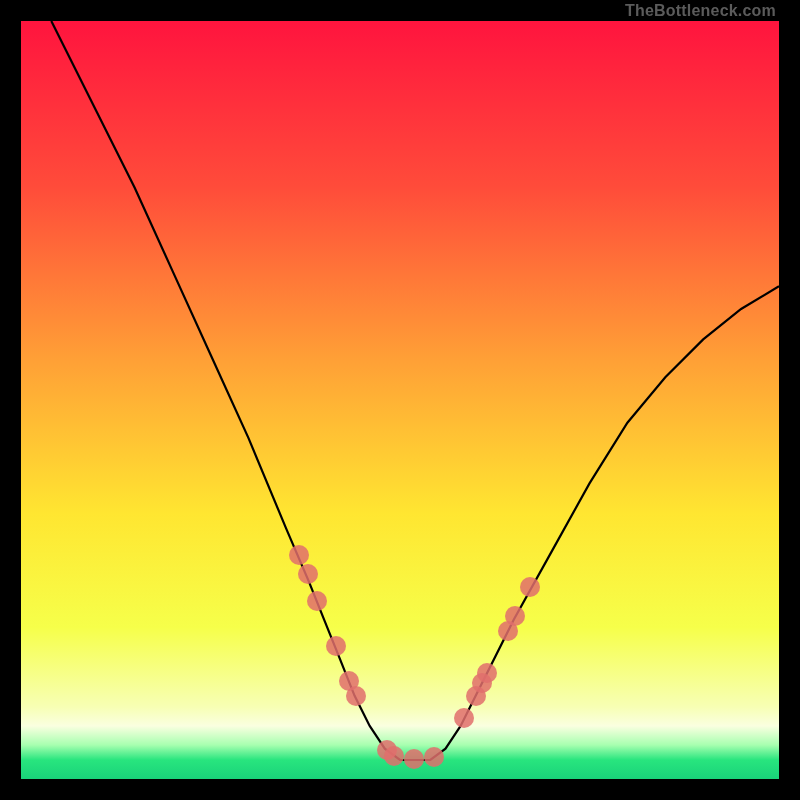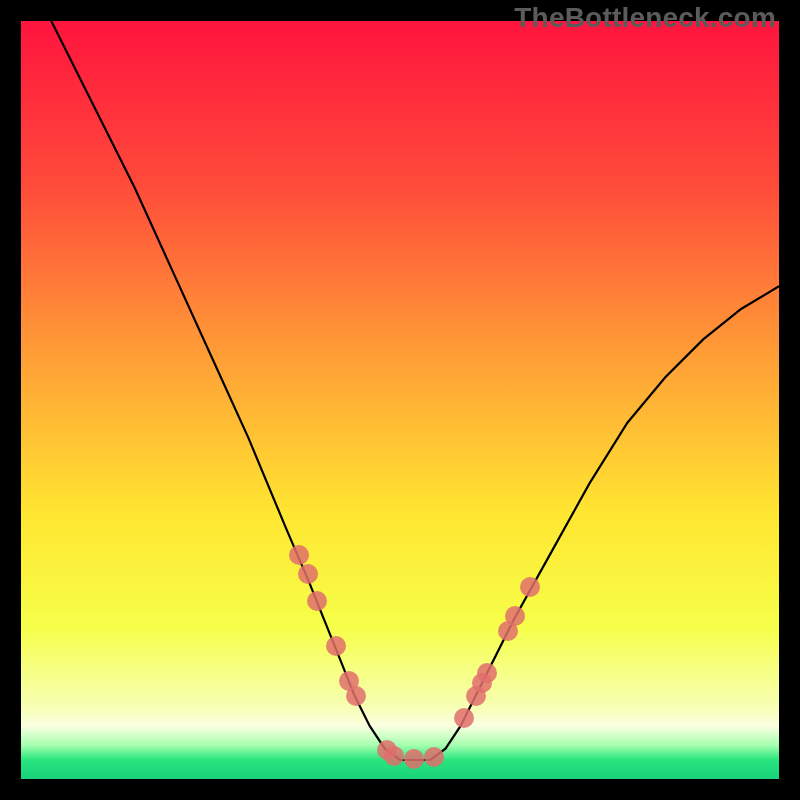--- a/index.html
+++ b/index.html
@@ -52,21 +52,21 @@
     border-radius: 50%;
     background: #e06f6c;
     opacity: 0.85;
   }
   .watermark {
     position: absolute;
     top: 2px;
     right: 24px;
     z-index: 20;
     color: #5b5b5b;
-    font-size: 28px;
+    font-size: 16px;
     font-weight: 600;
     letter-spacing: 0.2px;
     user-select: none;
   }
 </style>
 </head>
 <body>
 
 <div class="watermark">TheBottleneck.com</div>
 

